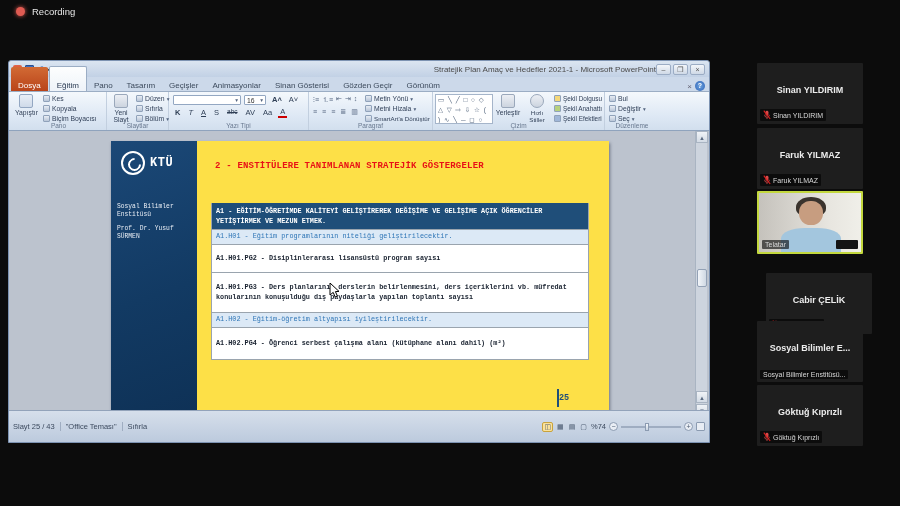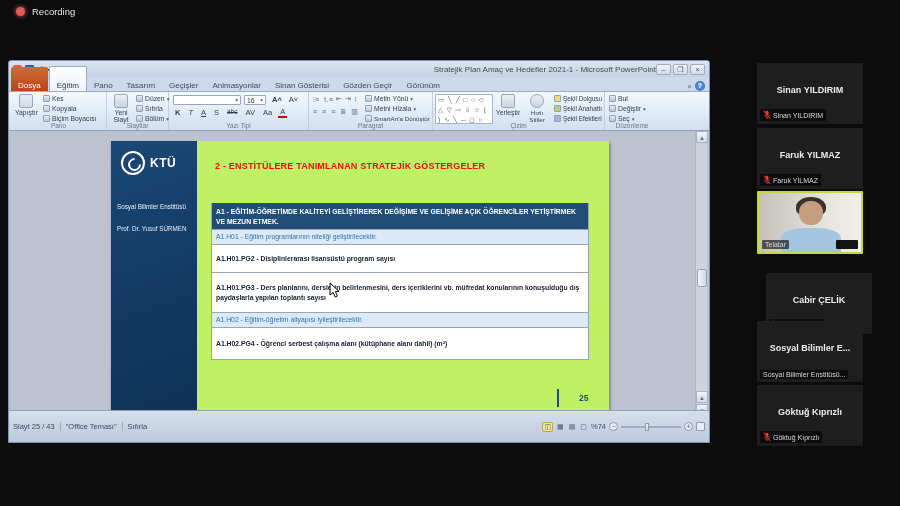--- a/index.html
+++ b/index.html
@@ -63,40 +63,40 @@
   .fbtn.red { border-bottom:2px solid #c00; line-height:8px; }
   .glyphrow { position:absolute; display:flex; gap:3px; font-size:7px; color:#52637e; }
   .shapebox { position:absolute; left:2px; top:2px; width:58px; height:30px; background:#fff;
               border:1px solid #a5b5ca; font-size:6.5px; color:#55677f; line-height:10px; padding-left:2px;
               letter-spacing:1px; overflow:hidden; white-space:nowrap; }
   .dd { font-size:5.5px; color:#52637e; }
 
   .workspace { position:absolute; left:0; top:70px; width:100%; height:298px; background:#bcc3ce; overflow:hidden; }
 
   
-  .slide { position:absolute; left:102px; top:10px; width:498px; height:278px; background:#bef264;
-           box-shadow:1px 2px 3px rgba(40,50,70,.55); }
+  .slide { position:absolute; left:102px; top:10px; width:498px; height:278px; background:#fde047;
+           box-shadow:1px 2px 3px rgba(40,50,70,.55);font-family:Liberation Mono, monospace; }
   .slide-bar { position:absolute; left:0; top:0; width:86px; height:100%;
                background:linear-gradient(160deg,#1b4877,#123a63 55%,#0e3156); }
   .logo { position:absolute; left:10px; top:10px; display:flex; align-items:center; gap:5px; }
   .logo-ring { width:24px; height:24px; border:2.5px solid #fff; border-radius:50%; position:relative; }
   .logo-ring::after { content:""; position:absolute; left:5px; top:5px; width:9px; height:9px;
                       border:2px solid #fff; border-top-color:transparent; border-radius:50%; transform:rotate(45deg); }
   .logo-txt { color:#fff; font-weight:bold; font-size:12px; letter-spacing:.5px; }
   .bar-line { position:absolute; left:6px; width:74px; color:#e9eef5; font-size:6.3px; text-align:left; line-height:1.25; }
   .slide-title { position:absolute; left:104px; top:20px; width:380px; color:#e81016; font-weight:bold;
                  font-size:9px; letter-spacing:.2px; }
   .stable { position:absolute; left:100px; top:62px; width:378px; border:1px solid #9aa4ae; border-top:none; }
   .srow { border-top:1px solid #9aa4ae; padding:2px 4px; display:flex; align-items:center;
           font-size:6.8px; line-height:1.35; }
   .srow.header { background:#1f4e79; color:#fff; font-weight:bold; min-height:26px; border-top:1px solid #1f4e79; }
   .srow.objective { background:#dce9f6; color:#2e75b6; min-height:15px; }
   .srow.indicator { background:#fff; color:#17202e; font-weight:bold; }
   .srow.h28 { min-height:28px; } .srow.h40 { min-height:40px; } .srow.h32 { min-height:32px; }
-  .pagenum { position:absolute; left:446px; top:248px; display:flex; align-items:center; gap:20px; }
+  .pagenum { position:absolute; left:446px; top:248px; display:flex; align-items:center; gap:0; }
   .pagenum-line { width:2px; height:18px; background:#1f4e79; }
   .pagenum-txt { color:#1f4e79; font-weight:bold; font-size:8.5px; }
 
   .cursor { position:absolute; left:320px; top:152px; }
 
   
   .vscroll { position:absolute; right:2px; top:0; width:12px; height:100%; background:#cdd4de;
              border-left:1px solid #a9b4c2; display:block; }
   .vs-btn { position:absolute; left:0; width:12px; height:12px; font-size:6px; color:#5a6a80;
             text-align:center; line-height:12px; background:linear-gradient(#f0f3f7,#d3dbe5); border:1px solid #a9b4c2; }

